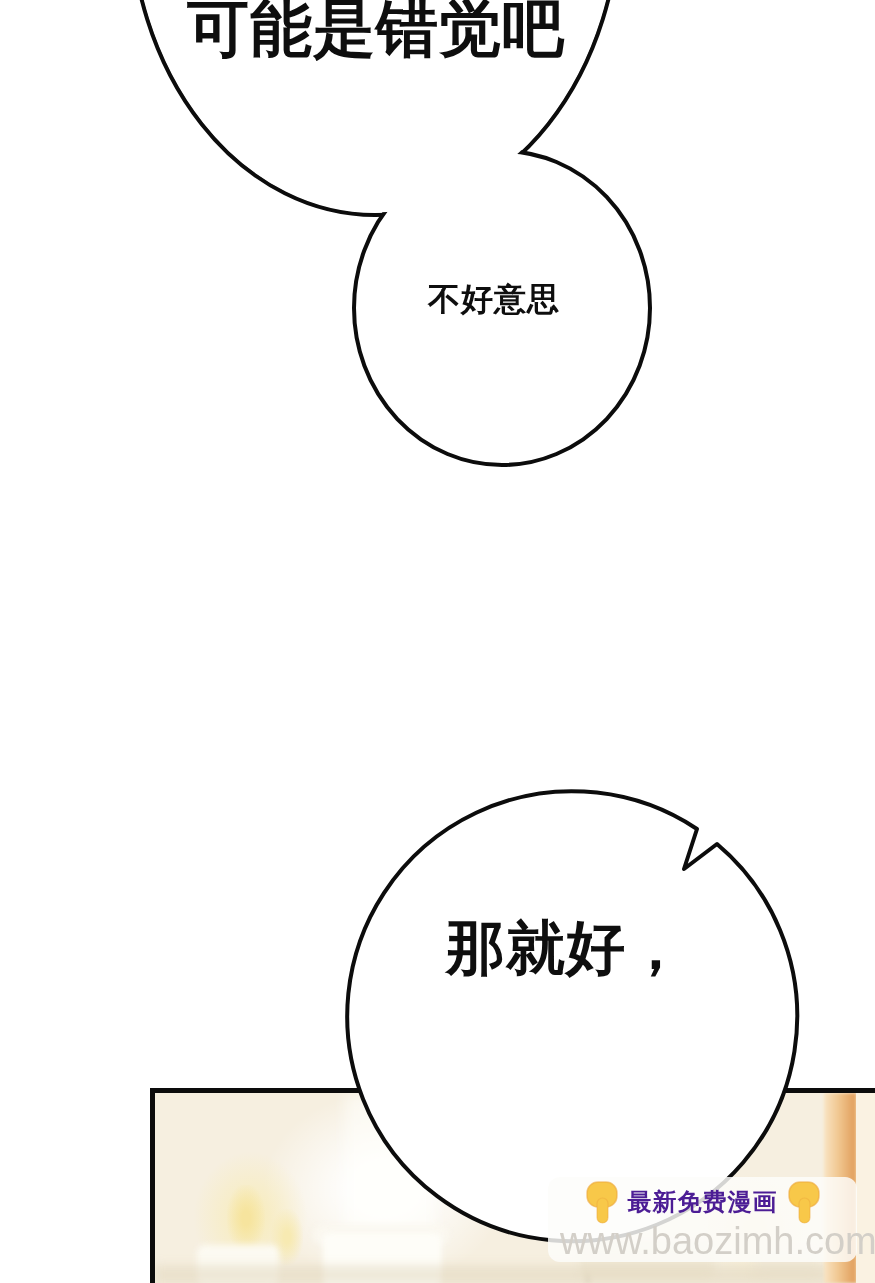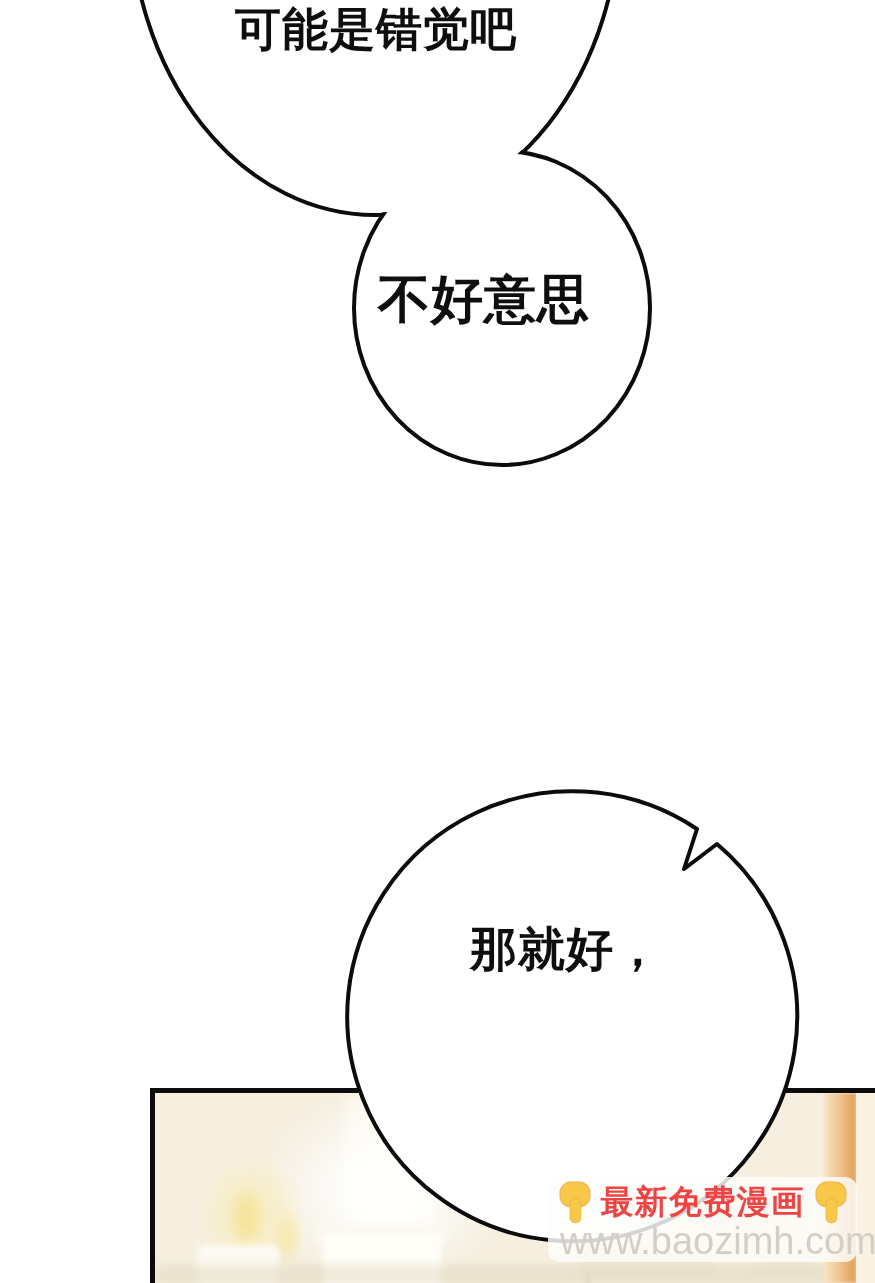--- a/index.html
+++ b/index.html
@@ -44,39 +44,39 @@
 
   
   .txt {
     position: absolute;
     color: #0e0e0e;
     font-weight: 700;
     text-align: center;
     letter-spacing: 1px;
     white-space: nowrap;
   }
-  .txt-top    { left: 96px;  top: 2px;   width: 560px; font-size: 46px; line-height: 54px; }
-  .txt-middle { left: 284px; top: 272px; width: 400px; font-size: 52px; line-height: 54px; }
-  .txt-bottom { left: 316px; top: 920px; width: 500px; font-size: 47px; line-height: 57px; white-space: normal; }
+  .txt-top    { left: 96px;  top: 2px;   width: 560px; font-size: 62px; line-height: 54px; }
+  .txt-middle { left: 294px; top: 272px; width: 400px; font-size: 32px; line-height: 54px; }
+  .txt-bottom { left: 316px; top: 920px; width: 500px; font-size: 59px; line-height: 57px; white-space: normal; }
 
   
   .wm {
     position: absolute;
     left: 548px; top: 1177px;
     width: 309px; height: 85px;
     background: rgba(253,252,250,0.83);
     border-radius: 12px;
   }
   .wm-row1 {
     display: flex; align-items: center; justify-content: center;
     gap: 6px; margin-top: 4px; height: 42px;
   }
   .wm-label {
-    font-size: 33px; font-weight: 700;
-    color: #ef4444; letter-spacing: 1px; white-space: nowrap;
+    font-size: 24px; font-weight: 700;
+    color: #4c1d95; letter-spacing: 1px; white-space: nowrap;
   }
   .wm-url {
     text-align: left; font-size: 38px; font-weight: 400;
     color: #d3cfc8; line-height: 38px; margin-top: -1px;
     white-space: nowrap;
     padding-left: 12px;
   }
   .finger { width: 40px; height: 44px; flex: 0 0 auto; }
 </style>
 </head>

